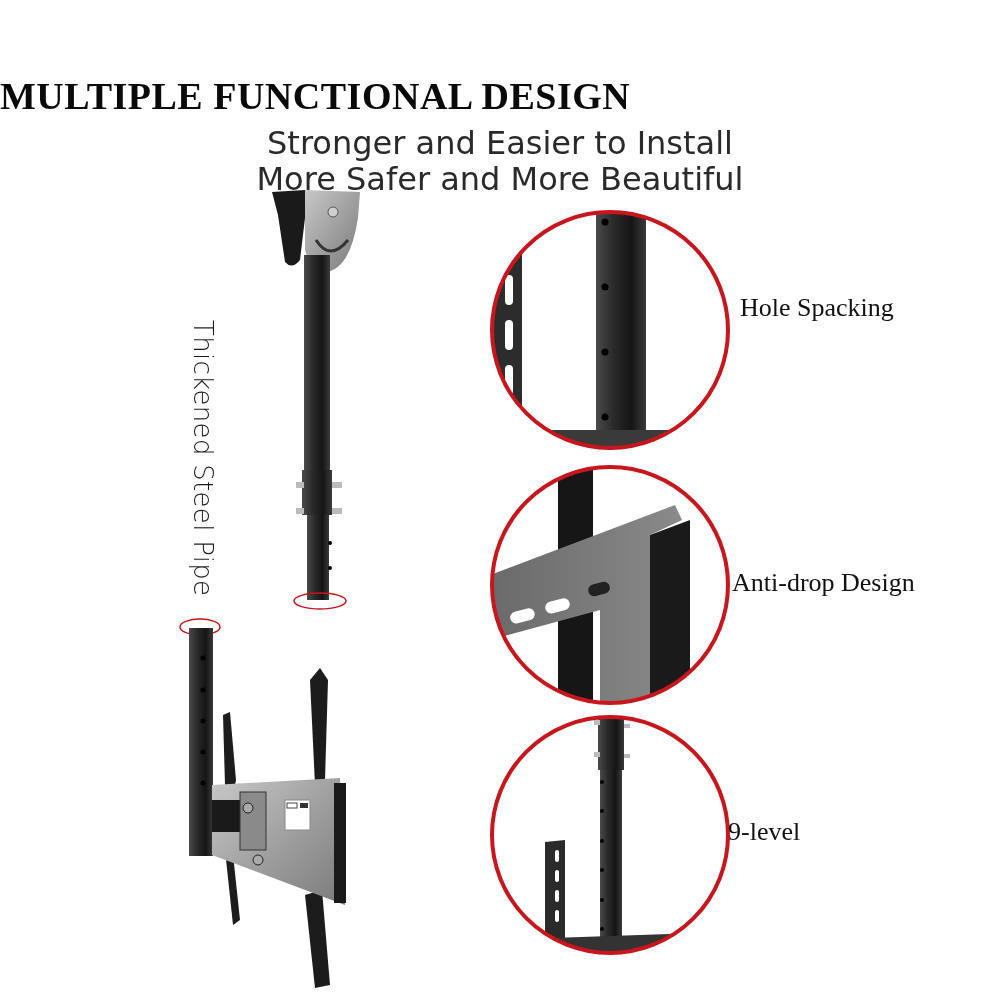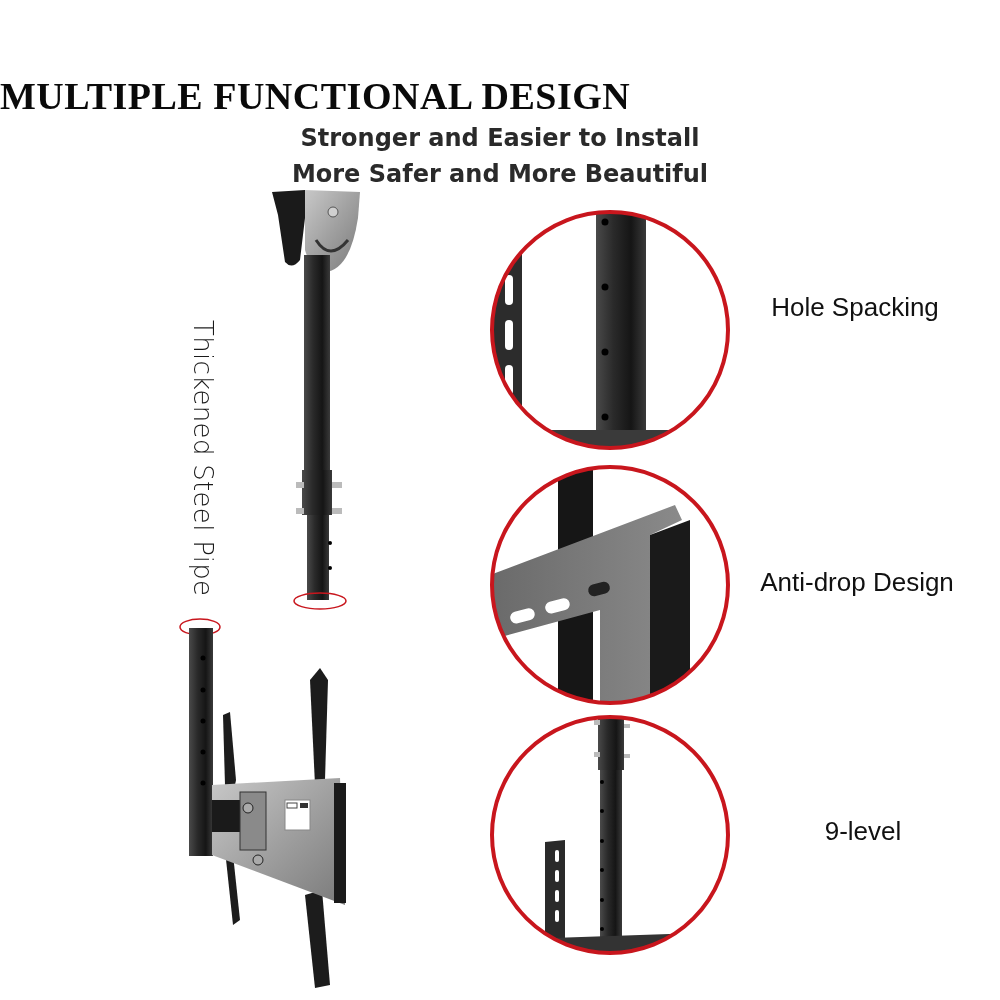--- a/index.html
+++ b/index.html
@@ -1,22 +1,22 @@
 <!DOCTYPE html>
 <html><head>
   <meta charset="utf-8">
   <style>
     html, body { margin: 0; padding: 0; }
     body { width: 1000px; height: 1000px; background: #ffffff; position: relative; overflow: hidden; font-family: "Liberation Sans", sans-serif; }
     .title { position: absolute; left: 0; width: 980px; top: 74px; text-align: left; font-family: "Liberation Serif", serif; font-weight: bold; font-size: 38px; color: #0a0a0a; letter-spacing: 0.5px; }
-    .subtitle { position: absolute; left: 0; width: 1000px; text-align: center; font-family: "DejaVu Sans", sans-serif; font-weight: 700; font-size: 24px; color: #2a2a2a; }
+    .subtitle { position: absolute; left: 0; width: 1000px; text-align: center; font-family: "DejaVu Sans", sans-serif; font-weight: 400; font-size: 32px; color: #2a2a2a; }
     .sub1 { top: 124px; }
     .sub2 { top: 160px; text-align: center; }
     .vertical-label { position: absolute; left: 188px; top: 320px; writing-mode: vertical-rl; font-family: "DejaVu Sans", sans-serif; font-size: 26px; color: #1a1a1a; font-weight: 300; letter-spacing: 0.3px; }
-    .feature-label { position: absolute; text-align: center; font-family: Liberation Sans, sans-serif; font-size: 26px; color: #111; font-weight: 300; line-height: 1.2; }
+    .feature-label { position: absolute; font-family: Liberation Serif, serif; font-size: 26px; color: #111; font-weight: 300; line-height: 1.2; }
     .f1 { left: 740px; top: 292px; width: 230px; }
     .f2 { left: 732px; top: 567px; width: 250px; }
     .f3 { left: 728px; top: 816px; width: 270px; }
     svg { position: absolute; left: 0; top: 0; }
   </style>
 </head>
 <body>
 
 <div class="title">MULTIPLE FUNCTIONAL DESIGN</div>
 <div class="subtitle sub1">Stronger and Easier to Install</div>

